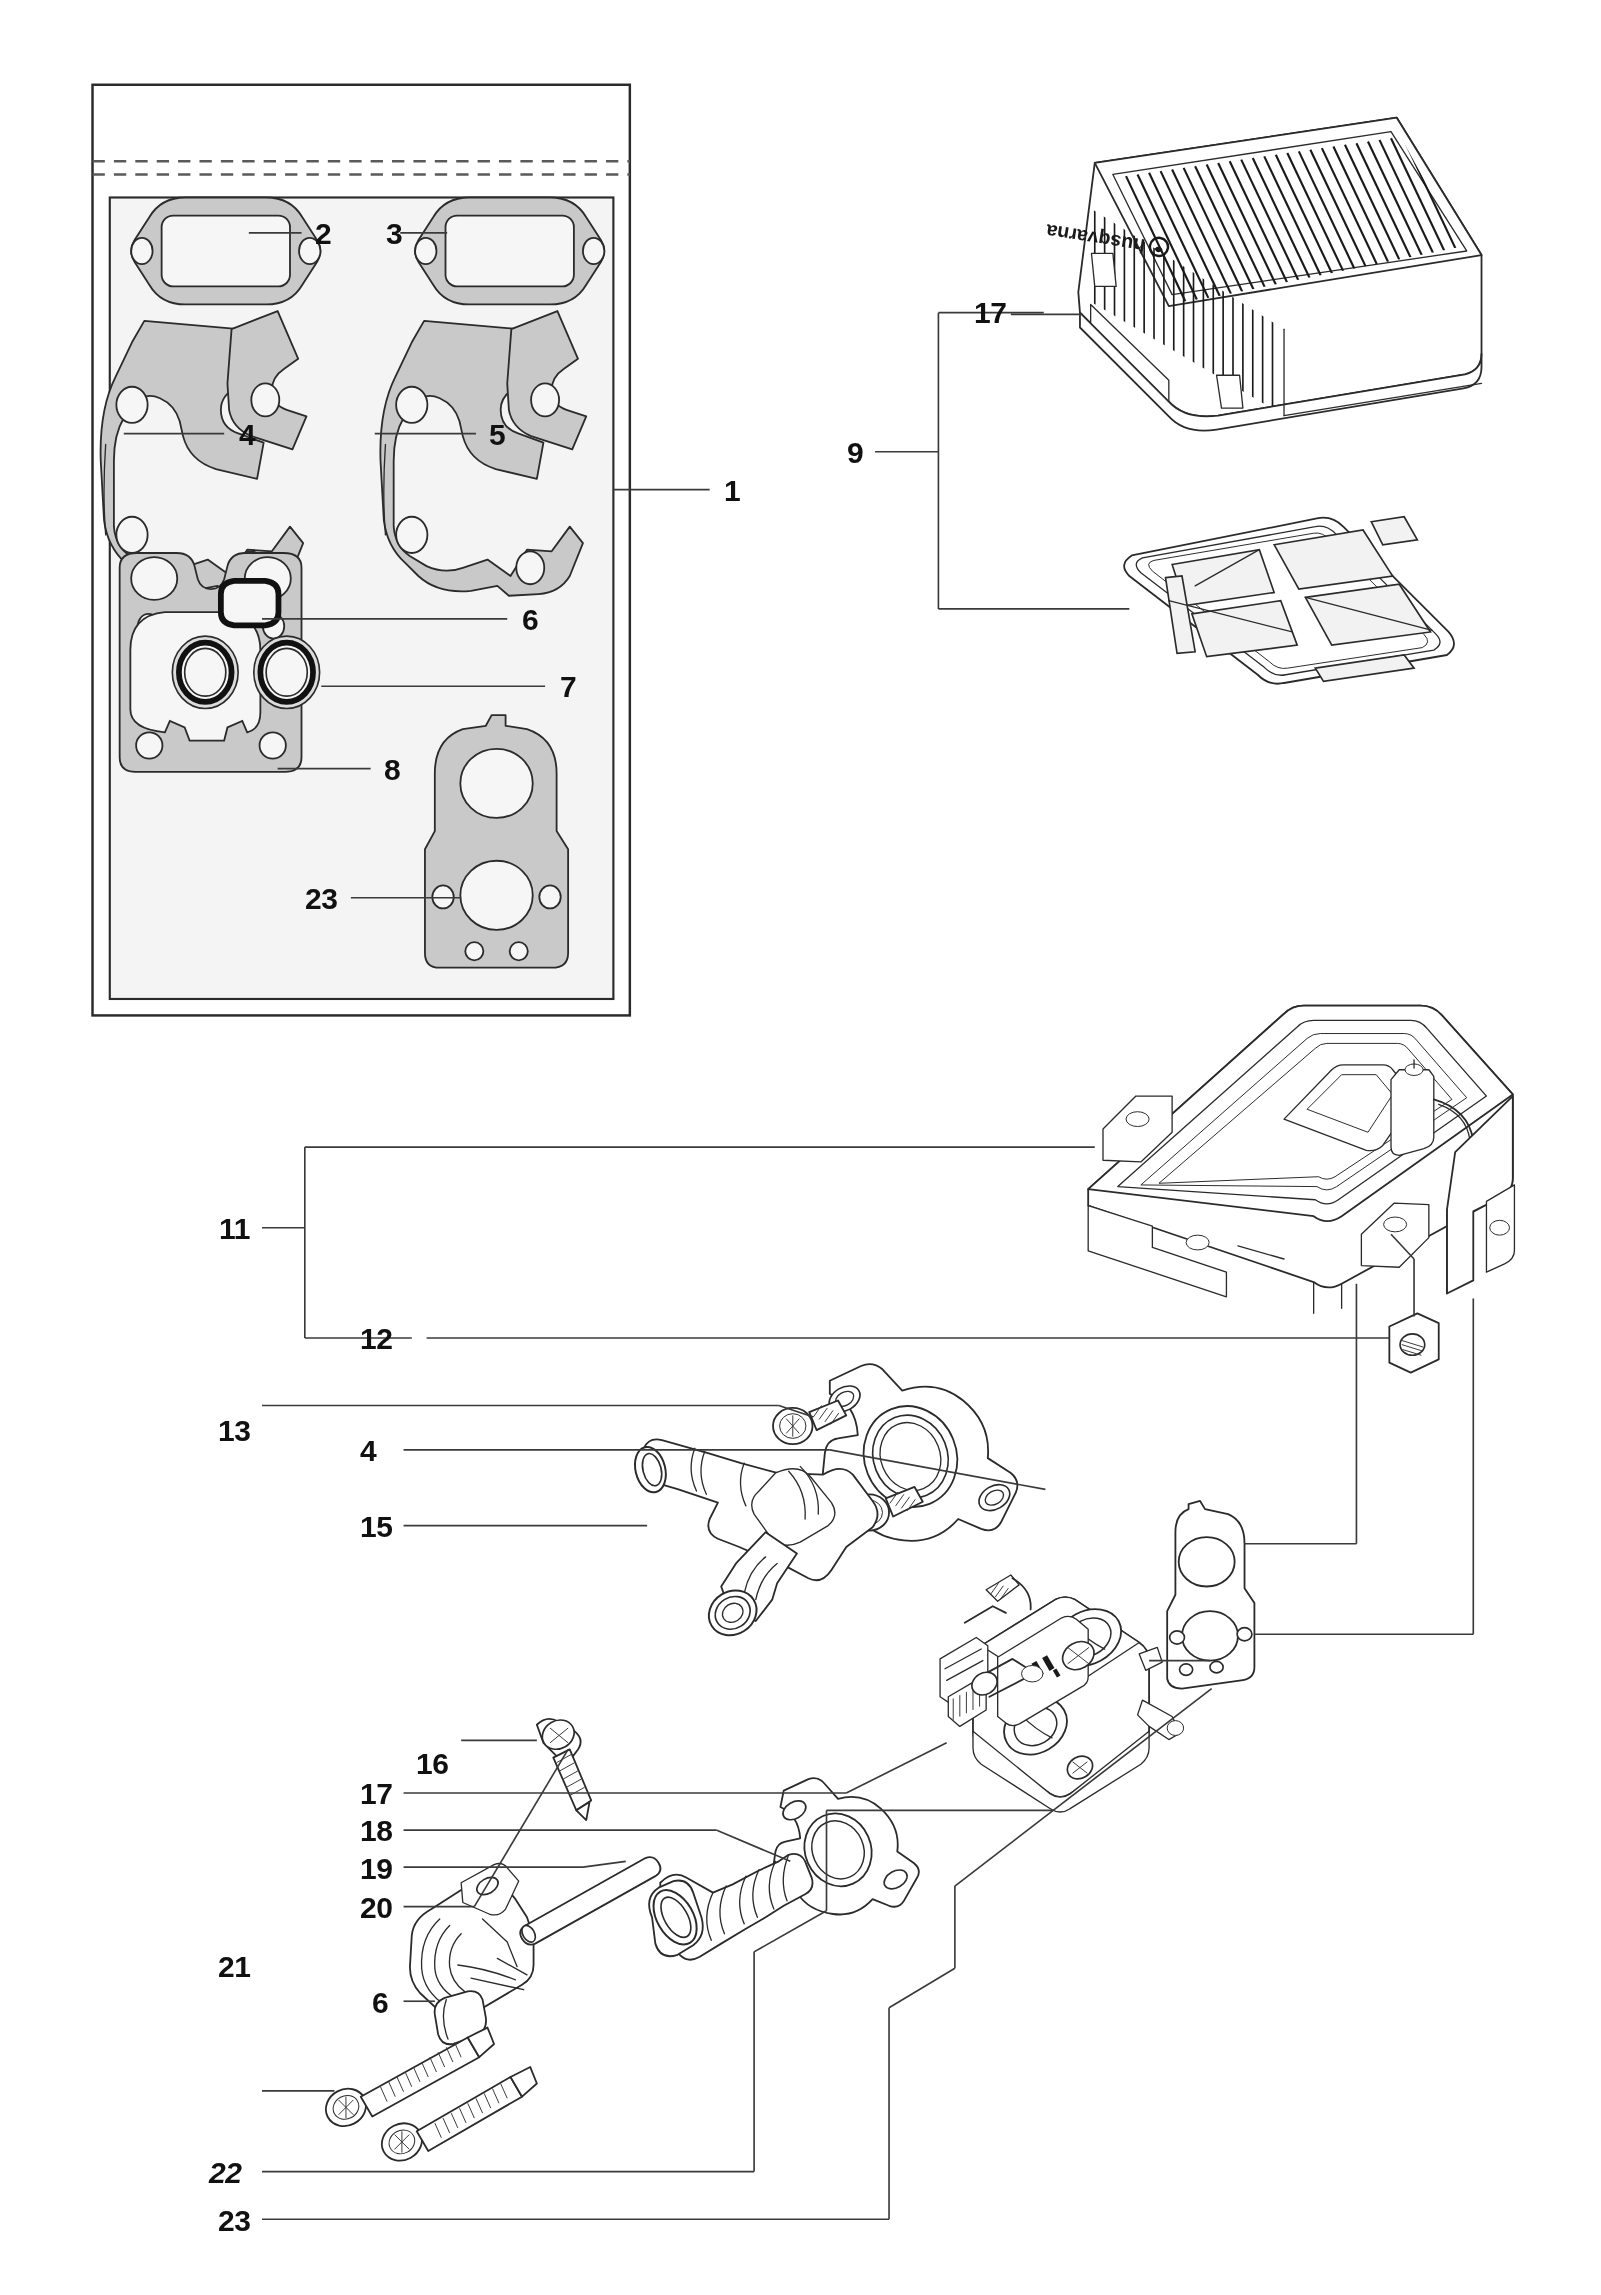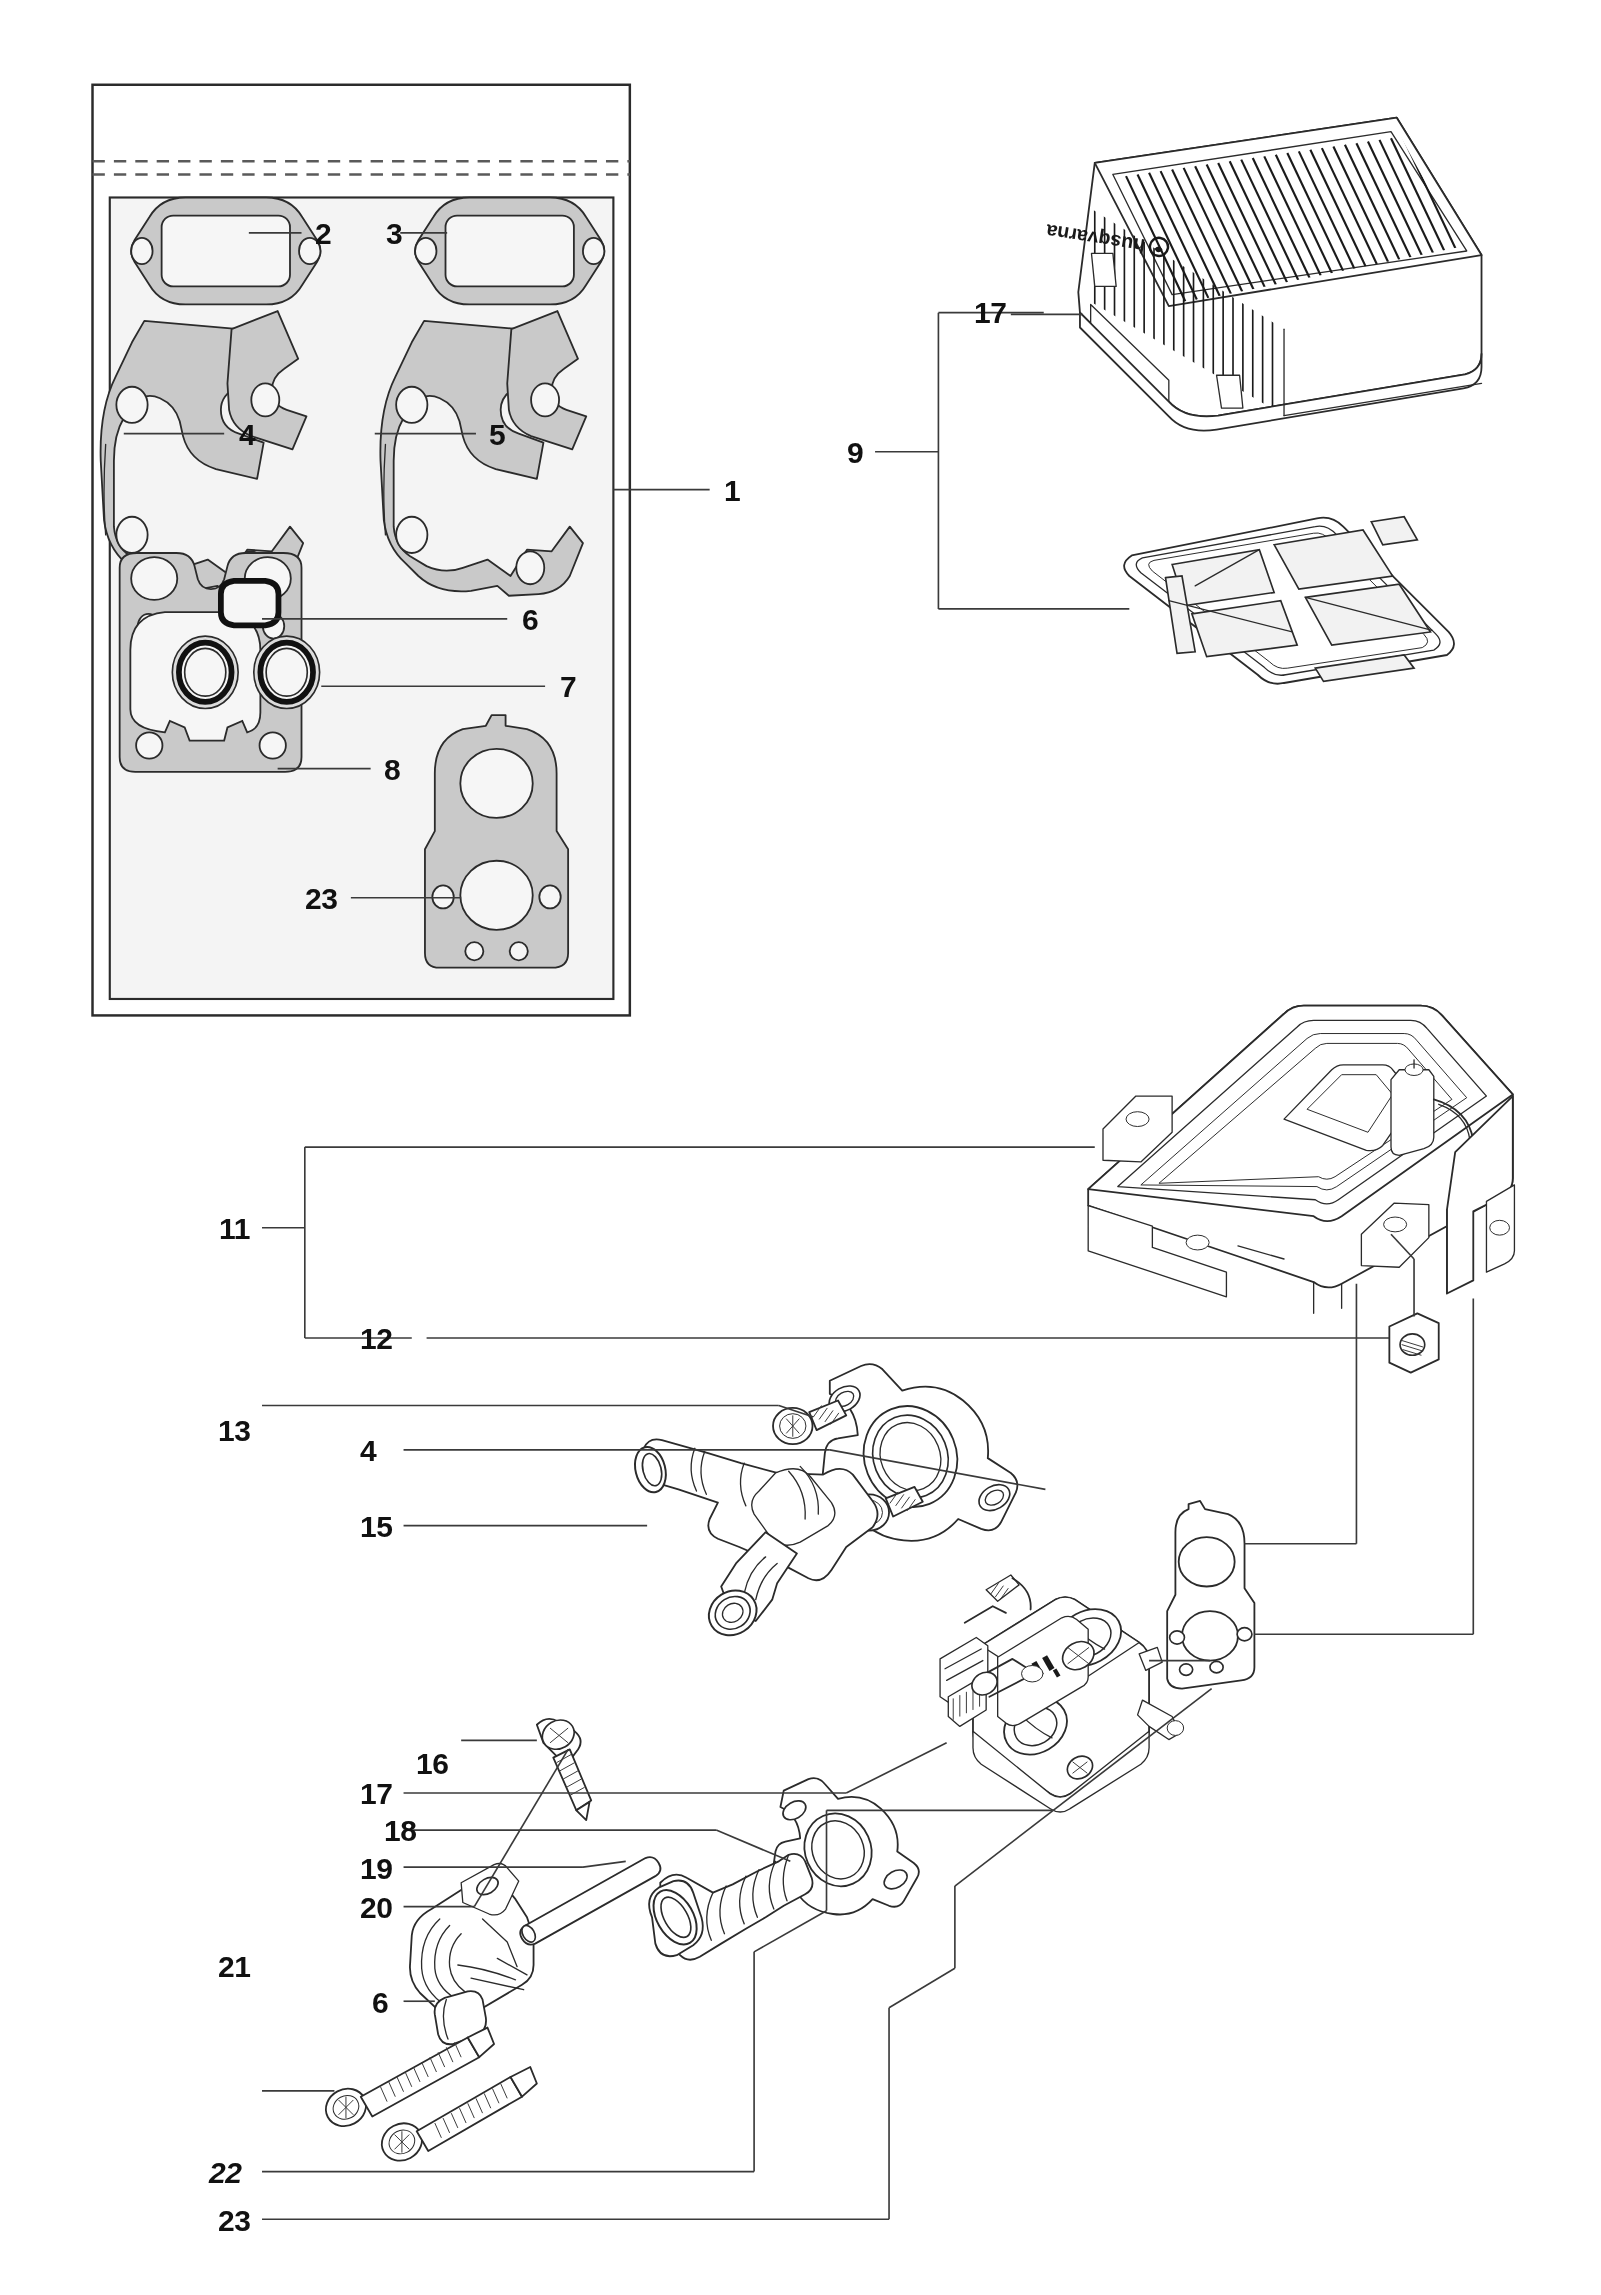--- a/index.html
+++ b/index.html
@@ -634,21 +634,21 @@
   <div class="callout big" style="left:974px; top:298px;">17</div>
 
   <div class="callout big" style="left:219px;  top:1214px;">11</div>
   <div class="callout big" style="left:360px;  top:1324px;">12</div>
   <div class="callout big" style="left:218px;  top:1392px;margin-top:24px;">13</div>
   <div class="callout big" style="left:360px;  top:1436px;">4</div>
   <div class="callout big" style="left:360px;  top:1512px;">15</div>
 
   <div class="callout big" style="left:416px;  top:1727px;margin-top:22px;">16</div>
   <div class="callout big" style="left:360px;  top:1779px;">17</div>
-  <div class="callout big" style="left:360px;  top:1816px;margin-left:24px;">18</div>
+  <div class="callout big" style="left:360px;  top:1816px;">18</div>
   <div class="callout big" style="left:360px;  top:1854px;">19</div>
   <div class="callout big" style="left:360px;  top:1893px;">20</div>
   <div class="callout big" style="left:372px; top:1988px;">6</div>
   <div class="callout big" style="left:218px;  top:1952px;">21</div>
   <div class="callout big" style="left:209px;  top:2158px;font-style:italic;">22</div>
   <div class="callout big" style="left:218px; top:2206px;">23</div>
 
 </div>
 
 

